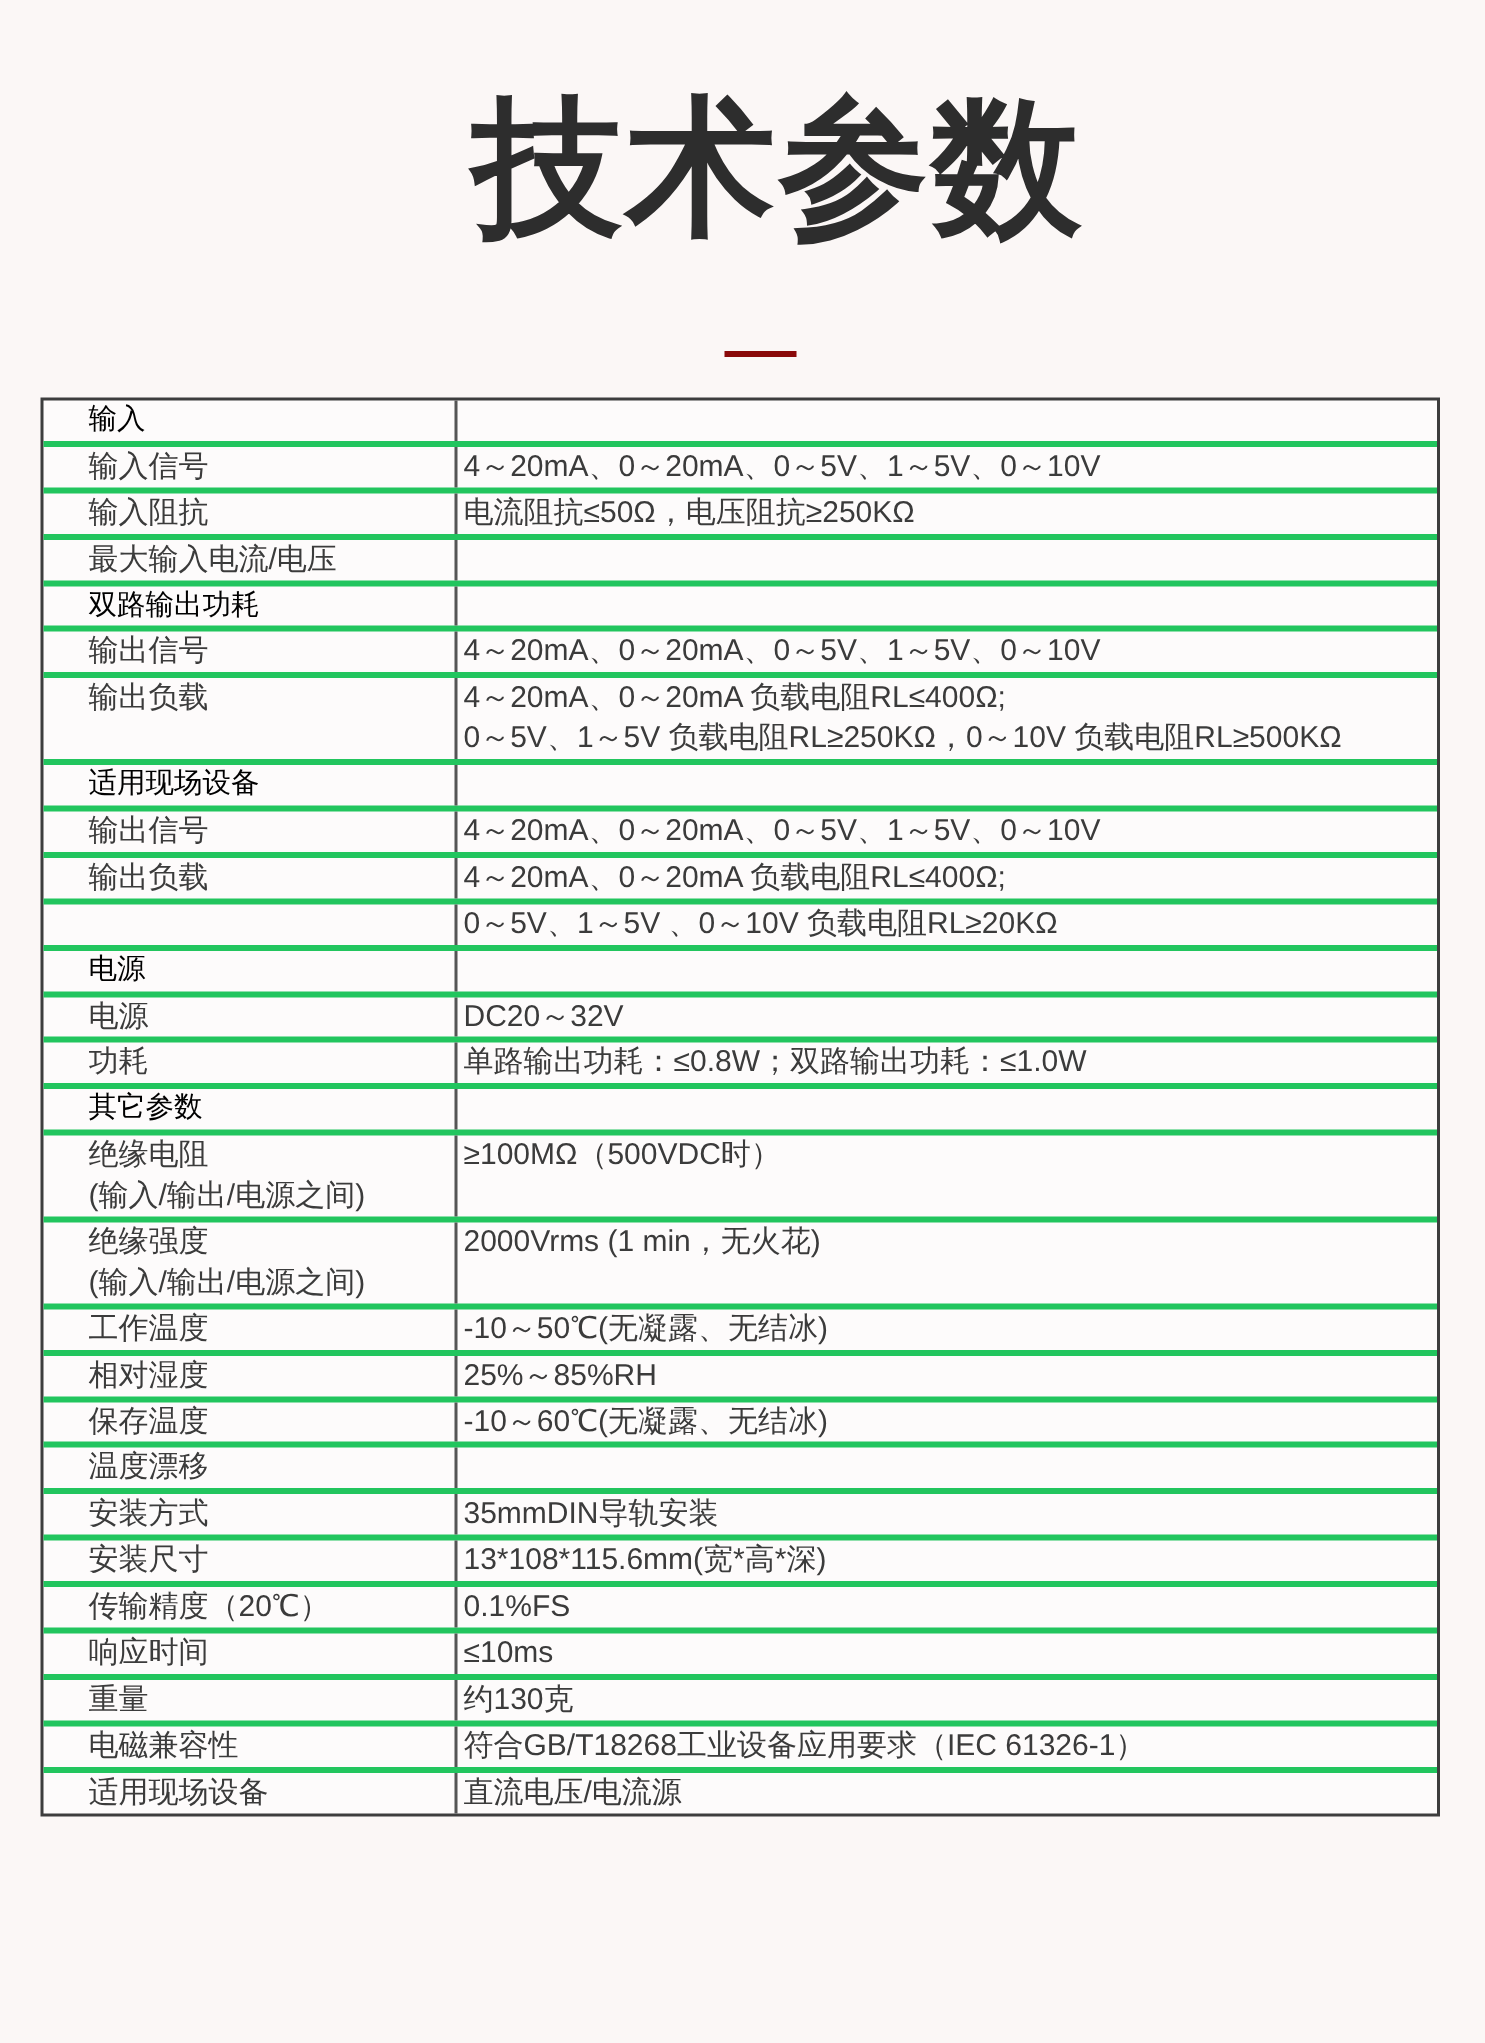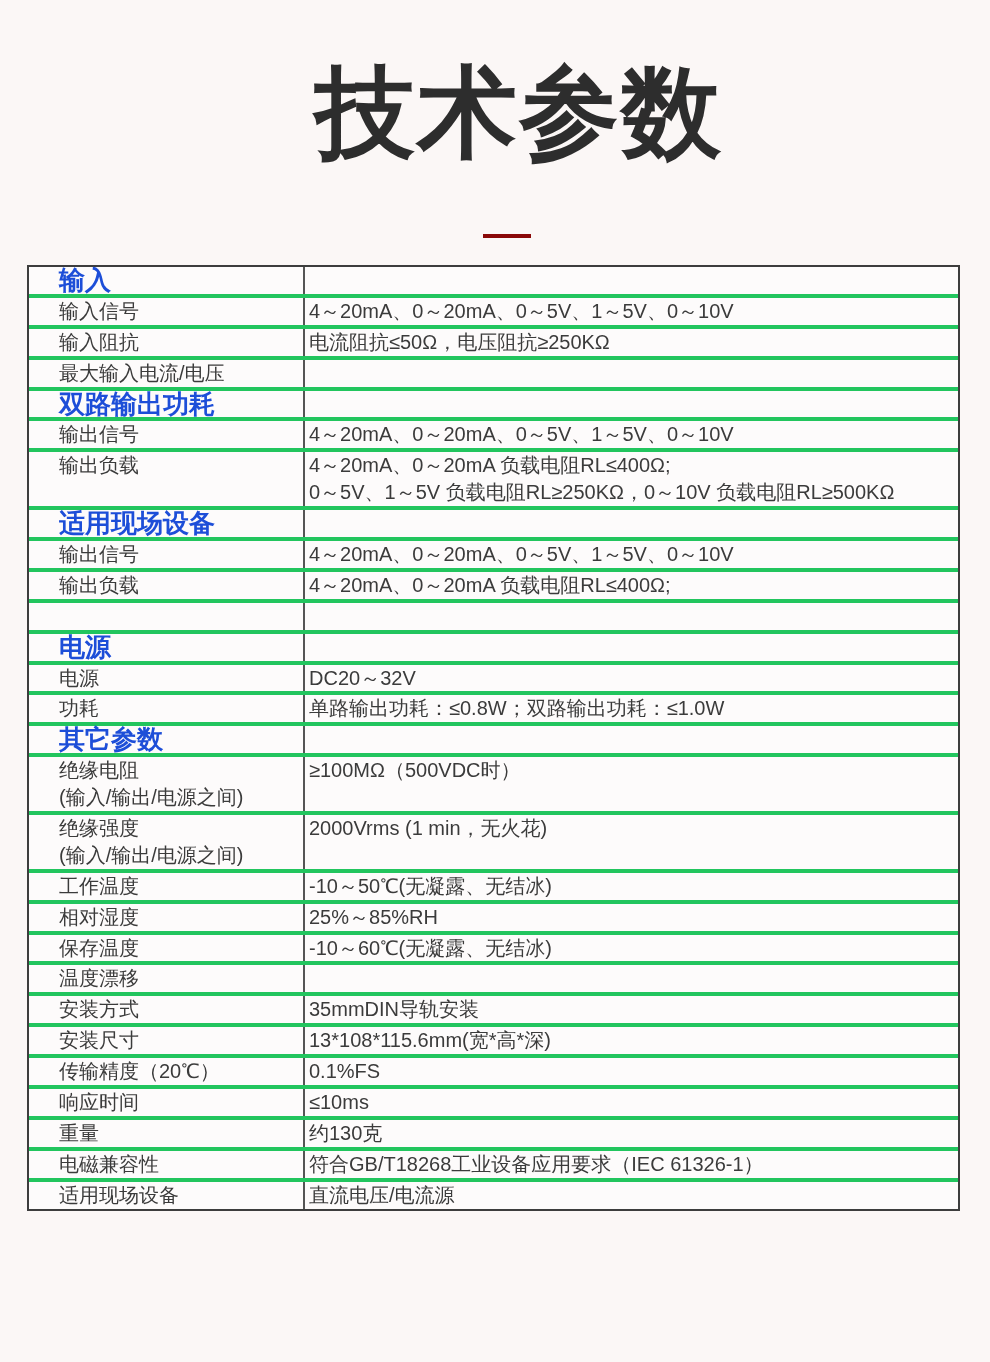--- a/index.html
+++ b/index.html
@@ -53,21 +53,21 @@
   .c-value{
     flex:1;box-sizing:border-box;min-width:0;
     padding-left:4px;padding-right:6px;
     overflow:hidden;
   }
   .line{
     height:26.9px;line-height:26.9px;
     font-size:20px;
     white-space:nowrap;
   }
-  .section .c-label .line{font-weight:700;font-size:26px;color:#1d4ed8;}
+  .section .c-label .line{font-weight:400;font-size:19px;color:#000000;}
 </style>
 </head>
 <body style="background: rgb(251, 247, 246); color: rgb(59, 59, 59);">
 
 <div class="page">
   <h1 class="title">技术参数</h1>
   <div class="divider" style="background: rgb(138, 9, 9);"></div>
   <div class="spec-table" id="spec-table">
       <div class="t-row section">
         <div class="c-label">
@@ -144,20 +144,23 @@
           <div class="line">输出负载</div>
         </div>
         <div class="c-value">
           <div class="line">4～20mA、0～20mA 负载电阻RL≤400Ω;</div>
         </div>
       </div>
       <div class="t-row">
         <div class="c-label">
           <div class="line"></div>
         </div>
+        <div class="c-value">
+          <div class="line">0～5V、1～5V 、0～10V 负载电阻RL≥20KΩ</div>
+        </div>
       </div>
       <div class="t-row section">
         <div class="c-label">
           <div class="line">电源</div>
         </div>
         <div class="c-value">
           <div class="line"></div>
         </div>
       </div>
       <div class="t-row">

